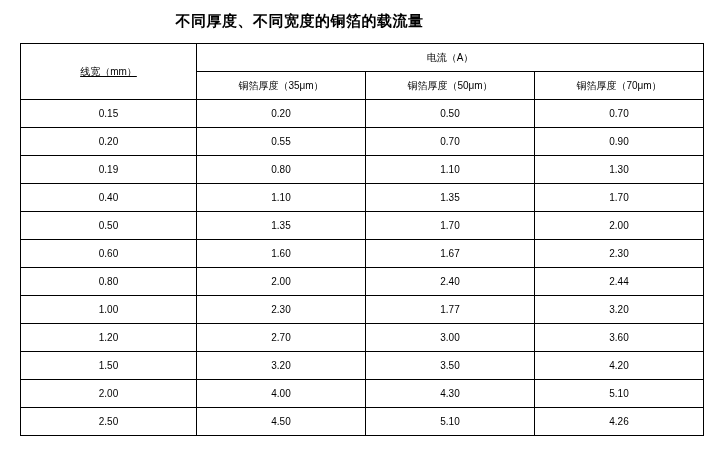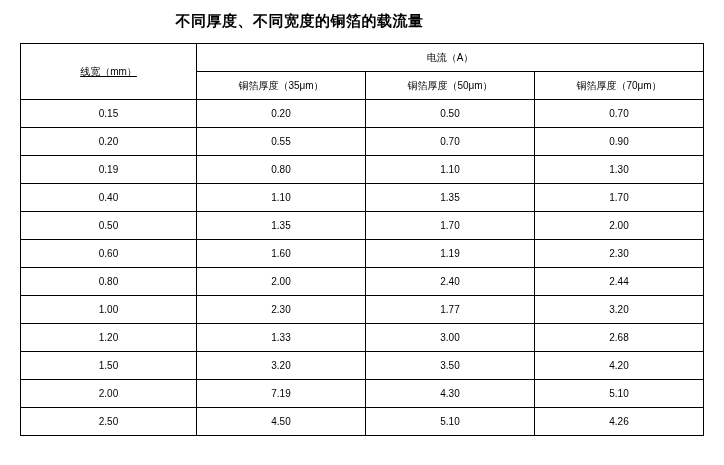--- a/index.html
+++ b/index.html
@@ -104,50 +104,50 @@
         </tr>
         <tr>
           <td class="num">0.50</td>
           <td class="num">1.35</td>
           <td class="num">1.70</td>
           <td class="num">2.00</td>
         </tr>
         <tr>
           <td class="num">0.60</td>
           <td class="num">1.60</td>
-          <td class="num">1.19</td>
+          <td class="num">1.67</td>
           <td class="num">2.30</td>
         </tr>
         <tr>
           <td class="num">0.80</td>
           <td class="num">2.00</td>
           <td class="num">2.40</td>
           <td class="num">2.44</td>
         </tr>
         <tr>
           <td class="num">1.00</td>
           <td class="num">2.30</td>
           <td class="num">1.77</td>
           <td class="num">3.20</td>
         </tr>
         <tr>
           <td class="num">1.20</td>
-          <td class="num">1.33</td>
+          <td class="num">2.70</td>
           <td class="num">3.00</td>
-          <td class="num">2.68</td>
+          <td class="num">3.60</td>
         </tr>
         <tr>
           <td class="num">1.50</td>
           <td class="num">3.20</td>
           <td class="num">3.50</td>
           <td class="num">4.20</td>
         </tr>
         <tr>
           <td class="num">2.00</td>
-          <td class="num">7.19</td>
+          <td class="num">4.00</td>
           <td class="num">4.30</td>
           <td class="num">5.10</td>
         </tr>
         <tr>
           <td class="num">2.50</td>
           <td class="num">4.50</td>
           <td class="num">5.10</td>
           <td class="num">4.26</td>
         </tr>
       </tbody>

